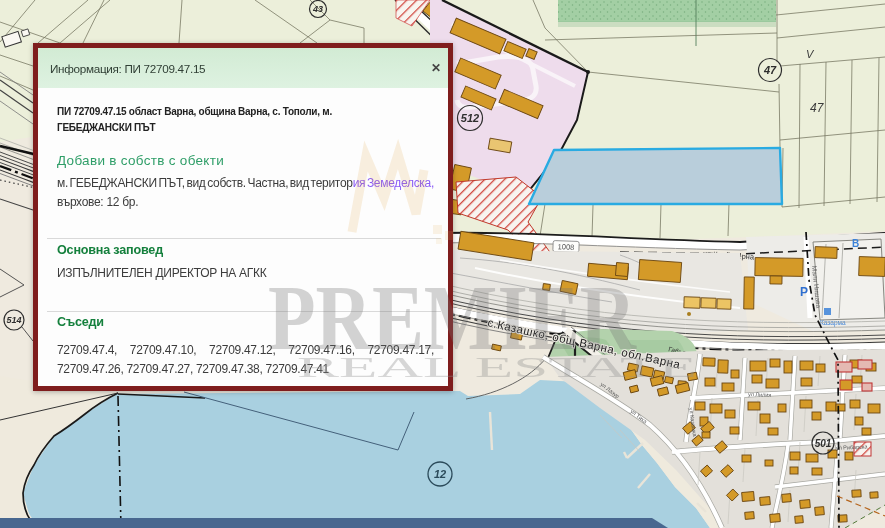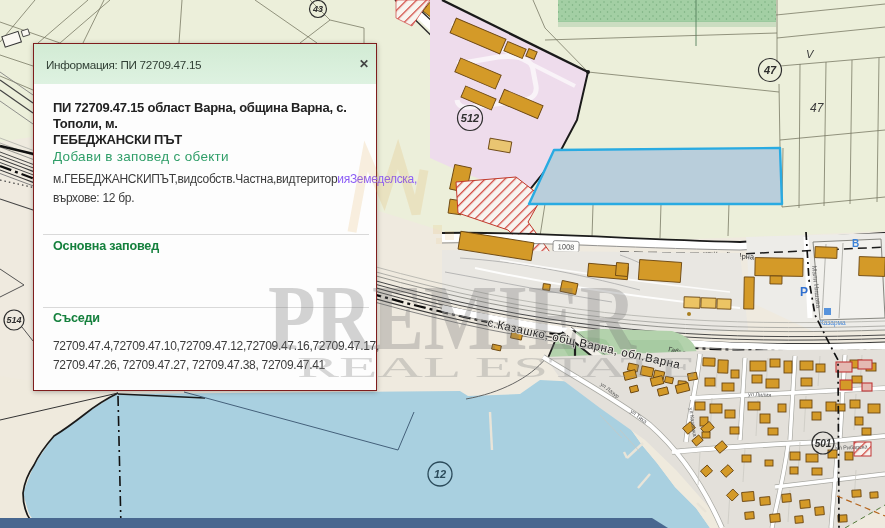--- a/index.html
+++ b/index.html
@@ -1,23 +1,23 @@
 <!DOCTYPE html>
 <html><head><meta charset="utf-8"><style>
 *{margin:0;padding:0;box-sizing:border-box}
 html,body{width:885px;height:528px;overflow:hidden;font-family:"Liberation Sans",sans-serif;background:#efeadf;position:relative}
 #map{position:absolute;left:0;top:0}
 #wm{position:absolute;left:0;top:0;z-index:30;pointer-events:none}
-#panel{position:absolute;left:33px;top:43px;width:344px;height:348px;background:#fdfdfd;border:1px solid #7f1d1d;box-shadow:0 1px 5px rgba(0,0,0,.28);z-index:20}
+#panel{position:absolute;left:33px;top:43px;width:420px;height:348px;background:#fdfdfd;border:5px solid #7f1d1d;box-shadow:0 1px 5px rgba(0,0,0,.28);z-index:20}
 #ph{height:40px;background:linear-gradient(#d2ebd4,#def2e1);color:#303f35;font-size:11.7px;letter-spacing:-0.3px;line-height:41px;padding-left:12px;position:relative}
 #pclose{position:absolute;right:7px;top:0;font-size:12px;color:#444;font-weight:bold;letter-spacing:0}
 #pb{position:absolute;left:0;top:0;width:100%;height:100%;color:#3c3c3c;font-size:12px;letter-spacing:-0.3px}
 .abs{position:absolute;left:19px;right:14px}
 .abs.hr{border-top:1px solid #d9d9d9;left:9px;right:7px}
-#ptitle{font-weight:bold;color:#222;font-size:13px;line-height:16px;letter-spacing:-0.25px}
+#ptitle{font-weight:bold;color:#222;font-size:10px;line-height:16px;letter-spacing:-0.25px}
 #plink{color:#2f9e68;font-size:13.5px;letter-spacing:0.3px}
 .jl{display:flex;justify-content:space-between;line-height:19.2px;white-space:nowrap}
 .jl.last{display:block}
 .o{font-style:normal;color:#8b5cf6}
 .psec{font-weight:bold;color:#15803d;font-size:12.6px;letter-spacing:-0.2px}
 </style></head>
 <body>
 <svg id="map" width="885" height="528" viewBox="0 0 885 528">
 <defs>
 <pattern id="forest" width="7" height="7" patternUnits="userSpaceOnUse">
@@ -316,21 +316,21 @@
 <text x="487" y="326" font-size="11.5" font-weight="500" fill="#1e1e1e" stroke="#eae7e0" stroke-width="2.2" paint-order="stroke" transform="rotate(12.5 487,326)" letter-spacing="0.5">с.Казашко, общ Варна, обл.Варна</text>
 <path d="M0,518 L652,518 L668,528 L0,528 Z" fill="#48678f"></path>
 </svg>
 <div id="panel">
  <div id="ph">Информация: ПИ 72709.47.15<span id="pclose">✕</span></div>
  <div id="pb">
   <div class="abs" style="top:56px">
         <div id="ptitle">ПИ 72709.47.15 област Варна, община Варна, с. Тополи, м.<br>ГЕБЕДЖАНСКИ ПЪТ</div>
       </div>
   <div class="abs" style="top:105px">
-        <div id="plink">Добави в заповед с обекти</div>
+        <div id="plink">Добави в собств с обекти</div>
       </div>
   <div class="abs" style="top:126px">
         <div class="para" id="p1">
    <div class="jl">
             <span>м.</span>
             <span>ГЕБЕДЖАНСКИ</span>
             <span>ПЪТ,</span>
             <span>вид</span>
             <span>собств.</span>
             <span>Частна,</span>
@@ -340,20 +340,21 @@
           </div>
    <div class="jl last">върхове: 12 бр.</div>
   </div>
       </div>
   <div class="abs hr" style="top:190px"></div>
   <div class="abs" style="top:195px">
         <div class="psec">Основна заповед</div>
       </div>
   <div class="abs" style="top:216px">
         <div class="para">
+   <div class="jl last">ИЗПЪЛНИТЕЛЕН ДИРЕКТОР НА АГКК</div>
   </div>
       </div>
   <div class="abs hr" style="top:263px"></div>
   <div class="abs" style="top:267px">
         <div class="psec">Съседи</div>
       </div>
   <div class="abs" style="top:293px">
         <div class="para">
    <div class="jl">
             <span>72709.47.4,</span>

